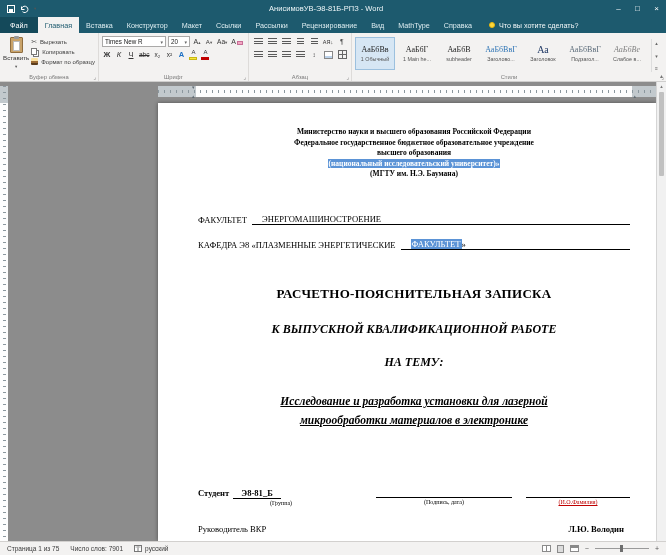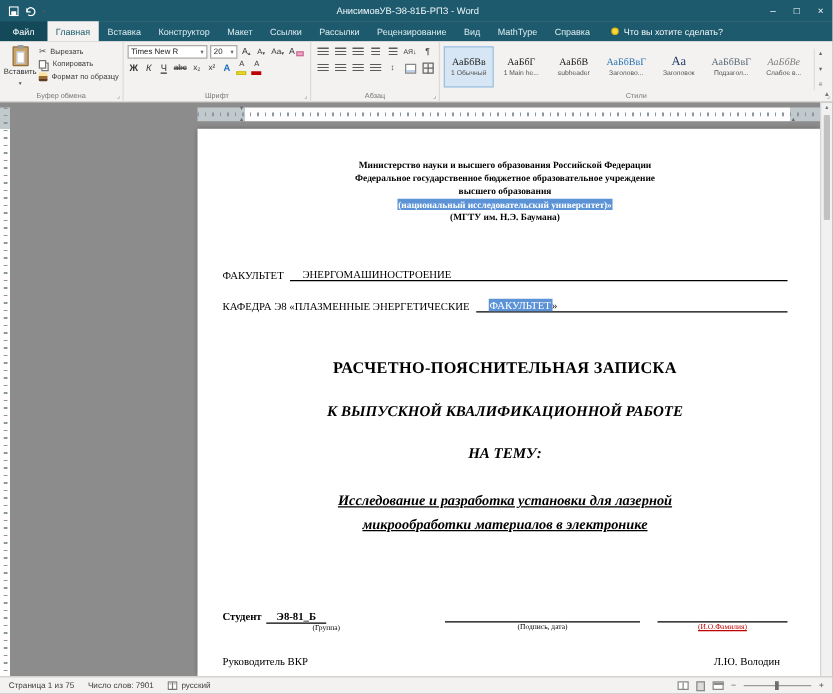--- a/index.html
+++ b/index.html
@@ -92,21 +92,21 @@
   .hticks { position:absolute; left:0; right:0; top:4px; height:3px;
             background:repeating-linear-gradient(to right,#8b979e 0 1px,transparent 1px 6px); }
   .imark { position:absolute; font-size:5px; color:#5f6a72; line-height:4px; }
   .vruler { position:absolute; top:86px; left:0; width:8px; bottom:14px;
             background:linear-gradient(to bottom,#c2c9cd 0 17px,#fdfdfd 17px); }
   .vticks { position:absolute; top:0; bottom:0; left:3px; width:3px;
             background:repeating-linear-gradient(to bottom,#8b979e 0 1px,transparent 1px 6px); }
 
   .page { position:absolute; top:103px; left:158px; width:498px; height:438px; background:#fff;
           box-shadow:0 0 4px rgba(0,0,0,.45); overflow:hidden; }
-  .pagein { padding:24px 26px 0 20px; font-family:"Liberation Serif","DejaVu Serif",serif; color:#000; }
+  .pagein { padding:24px 26px 0 40px; font-family:"Liberation Serif","DejaVu Serif",serif; color:#000; }
   .hdr { text-align:center; font-weight:bold; font-size:7.5px; line-height:10.6px; }
   .hl { background:#5b93d6; color:#fff; padding:0 1px; }
   .fieldline { display:flex; align-items:flex-end; font-size:8.6px; margin-top:34px; white-space:nowrap; }
   .fieldline.second { margin-top:14px; }
   .fieldline .val { flex:1; border-bottom:1px solid #000; margin-left:5px; padding:0 0 0 10px; }
   .t1 { margin-top:36px; text-align:center; font-size:13px; font-weight:bold; letter-spacing:.3px; }
   .t2 { margin-top:20px; text-align:center; font-size:12px; font-weight:bold; font-style:italic; }
   .t3 { margin-top:18px; text-align:center; font-size:12px; font-weight:bold; font-style:italic; }
   .topic { margin-top:22px; text-align:center; font-size:11.5px; line-height:19px; font-weight:bold;
            font-style:italic; text-decoration:underline; }
@@ -114,21 +114,21 @@
   .sc1 { width:168px; }
   .sc1 .line { display:flex; align-items:center; white-space:nowrap;font-weight:bold; }
   .useg { border-bottom:1px solid #000; margin-left:4px; padding:0 8px; }
   .uline { border-bottom:1px solid #000; height:10px; }
   .sc2 { flex:1; margin:0 14px 0 10px; }
   .sc3 { width:104px; }
   .cap { font-size:6px; text-align:center; margin-top:1px; color:#000; }
   .cap.red { color:#c00000; text-decoration:underline; }
   .sc1 .cap { width:86px; margin-left:40px; }
   .supline { display:flex; justify-content:space-between; align-items:flex-end; margin-top:18px; font-size:8.6px; }
-  .supname { font-weight:normal; margin-right:6px;margin-left:24px; }
+  .supname { font-weight:bold; margin-right:6px;margin-left:24px; }
 
   
   .vscroll { position:absolute; top:82px; right:0; width:10px; bottom:14px; background:#f1f1f1; border-left:1px solid #d5d5d5; }
   .vscroll .sarr { display:block; text-align:center; font-size:5px; color:#777; line-height:9px; }
   .vthumb { position:absolute; top:10px; left:2px; right:2px; height:84px; background:#c1c1c1; border-radius:1px; }
 
   
   .statusbar { position:absolute; left:0; right:0; bottom:0; height:14px; background:#f3f2f1; border-top:1px solid #d2d0ce;
                display:flex; align-items:center; font-size:6.5px; color:#3b3b3b; padding:0 7px; gap:11px; }
   .sb-group { display:flex; align-items:center; gap:3px; white-space:nowrap; }

